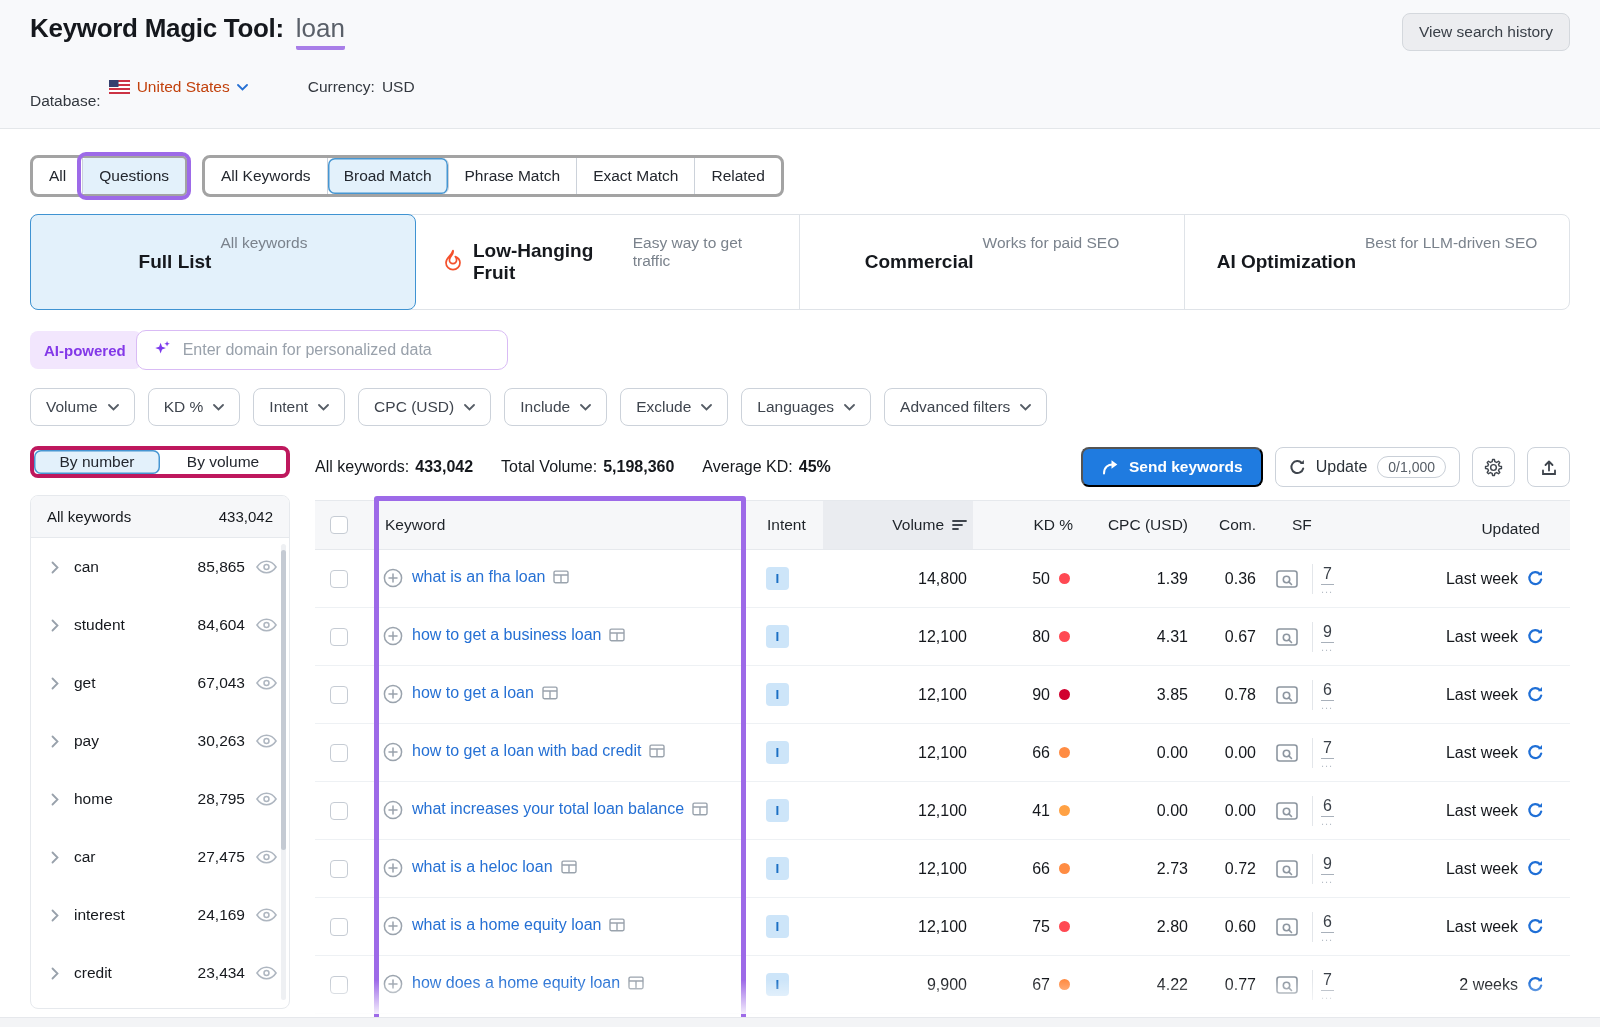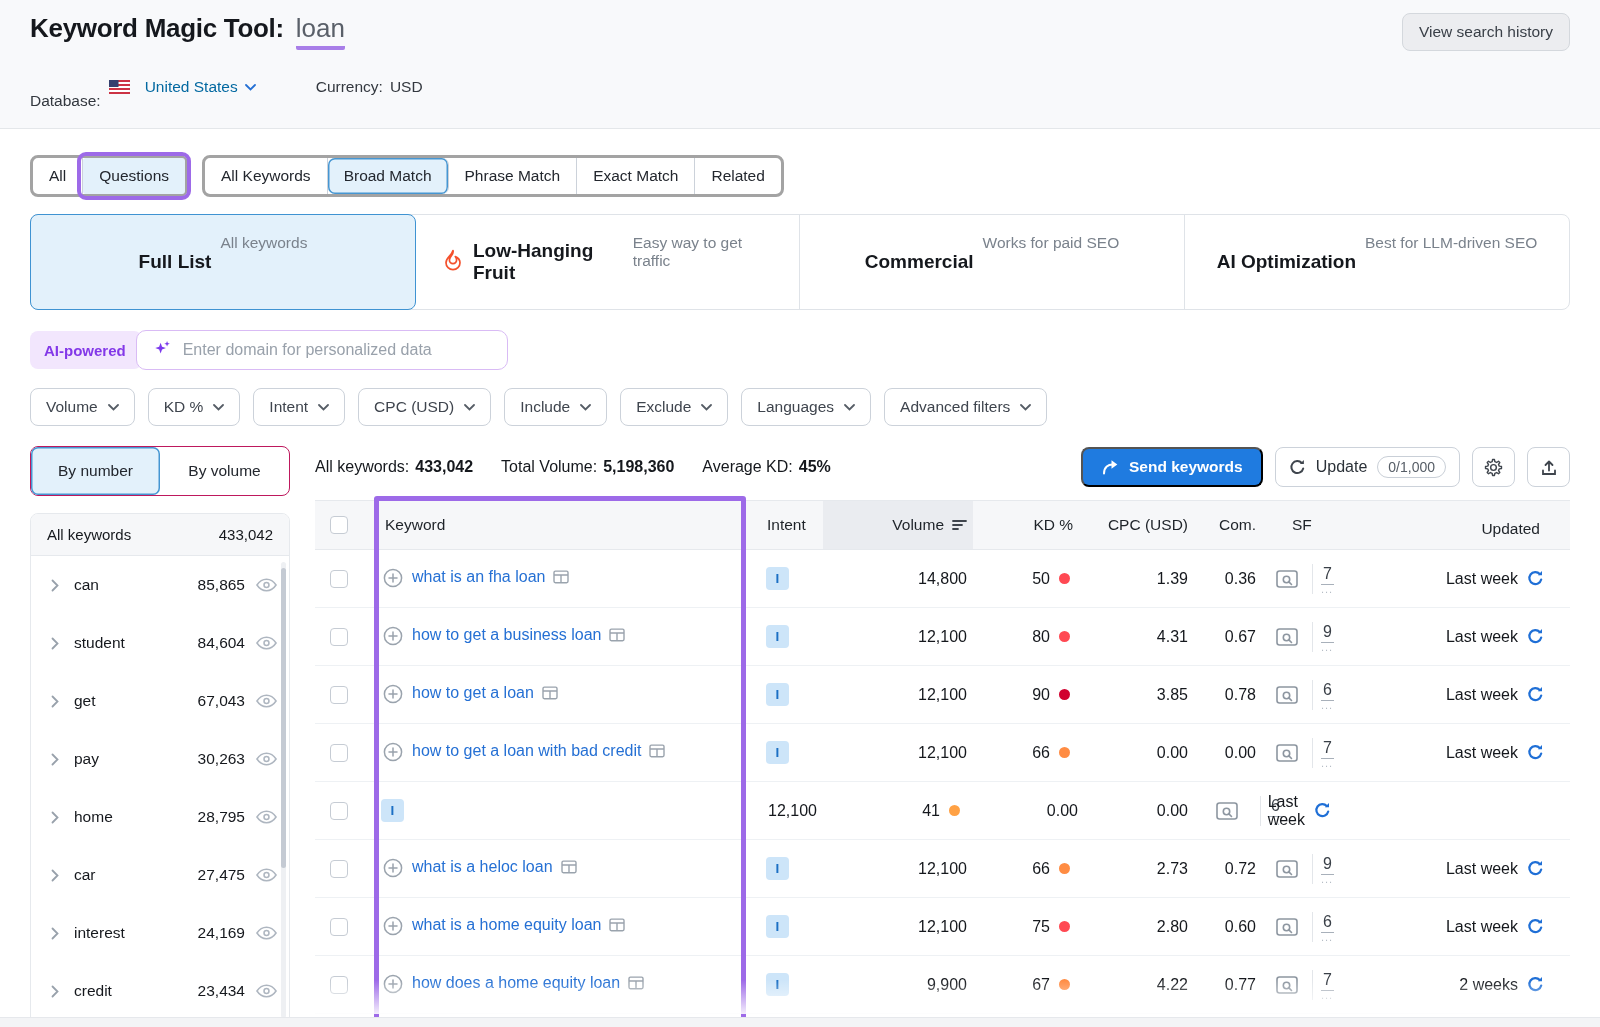--- a/index.html
+++ b/index.html
@@ -11,21 +11,21 @@
   .topbar { background:#f8f9fb; border-bottom:1px solid #e4e7ea; padding:13px 30px 18px; }
   .topbar-row1 { display:flex; justify-content:space-between; align-items:flex-start; }
   .title-wrap { display:flex; align-items:baseline; gap:12px; font-size:26px; }
   .page-title { font-weight:700; letter-spacing:-0.3px; }
   .query { color:#5a6069; border-bottom:4px solid #a87ee8; padding-bottom:2px; border-radius:2px; }
   .view-history { background:#ecedf0; border:1px solid #d4d8dd; border-radius:8px; padding:9px 16px;
                   font-size:15.5px; color:#393f47; cursor:pointer; }
   .topbar-row2 { margin-top:13px; display:flex; align-items:center; font-size:15.5px; color:#33383f; }
   .db-label { margin-right:8px;margin-top:28px; }
   .flag { margin-right:7px; display:inline-flex; }
-  .db-link { color:#0369a1; display:inline-flex; align-items:center; gap:7px; cursor:pointer;margin-left:8px; }
+  .db-link { color:#c2410c; display:inline-flex; align-items:center; gap:7px; cursor:pointer; }
   .currency-wrap { margin-left:60px; display:flex; gap:7px; }
 
   .content { padding:0 30px; }
 
   
   .tabs-row { margin-top:26px; display:flex; gap:14px; }
   .seg { display:inline-flex; border:3px solid #a3a3a3; border-radius:8px; background:#fff; }
   .seg-item { padding:9px 16px; font-size:15.5px; color:#23272e; border-right:1px solid #ccd2da; cursor:pointer; white-space:nowrap; }
   .seg-item:first-child { border-radius:7px 0 0 7px; }
   .seg-item:last-child { border-right:none; border-radius:0 7px 7px 0; }
@@ -52,21 +52,21 @@
   
   .filters { margin-top:18px; display:flex; gap:13px; }
   .filter-btn { display:flex; align-items:center; gap:10px; border:1px solid #ccd2da; border-radius:8px;
                 height:38px; padding:0 15px; font-size:15.5px; color:#3f454e; background:#fff; cursor:pointer; white-space:nowrap; }
 
   
   .main { margin-top:20px; display:flex; gap:25px; align-items:flex-start; }
 
   
   .sidebar { width:260px; flex:none; }
-  .side-toggle { display:flex; border:1px solid #be185d; border-radius:8px; height:50px; }
+  .side-toggle { display:flex; border:4px solid #be185d; border-radius:8px; height:32px; }
   .tg { flex:1; display:flex; align-items:center; justify-content:center; font-size:15.5px; color:#23272e; cursor:pointer; }
   .tg.active { background:#e3f1fb; box-shadow:inset 0 0 0 1.5px #4696d2; border-radius:7px; }
   .side-list { margin-top:17px; border:1px solid #e6e9ed; border-radius:8px; position:relative; background:#fff; padding-bottom:6px; }
   .side-all { display:flex; justify-content:space-between; align-items:center; height:42px; padding:0 16px;
               background:#f6f7f9; border-bottom:1px solid #e6e9ed; font-size:15px; border-radius:7px 7px 0 0; }
   .side-row { display:flex; align-items:center; height:58px; padding:0 12px 0 20px; font-size:15.5px; cursor:pointer; }
   .side-row .chev { margin-right:15px; display:inline-flex; }
   .side-row .term { flex:1; }
   .side-row .cnt { margin-right:11px; }
   .side-row .eye { display:inline-flex; cursor:pointer; }
@@ -682,20 +682,32 @@
                       <path d="M15 1v4.2h-4.2z" fill="#1f6fd6"></path>
                     </svg>
                   </span>
                 </div>
               </div>
 
               <div class="trow">
                 <div class="cell-cb">
                   <span class="checkbox"></span>
                 </div>
+                <div class="cell-kw">
+                  <span class="plus-ico">
+                    <svg width="20" height="20" viewBox="0 0 20 20">
+                      <circle cx="10" cy="10" r="8.6" fill="none" stroke="#9aa3ad" stroke-width="1.5"></circle>
+                      <path d="M10 6v8M6 10h8" stroke="#9aa3ad" stroke-width="1.5" stroke-linecap="round"></path>
+                    </svg>
+                  </span>
+                  <span class="kw-text"><span class="kw-link">what increases your total loan balance</span><span class="win-ico"><svg width="16" height="14" viewBox="0 0 17 15">
+                        <rect x="1" y="1.2" width="15" height="12.4" rx="1.5" fill="none" stroke="#9aa3ad" stroke-width="1.5"></rect>
+                        <path d="M1 5.3h15M8.5 5.3v8" stroke="#9aa3ad" stroke-width="1.5"></path>
+                      </svg></span></span>
+                </div>
                 <div class="cell-intent"><span class="intent-badge">I</span></div>
                 <div class="cell-vol">12,100</div>
                 <div class="cell-kd">
                   <span>41</span>
                   <span class="kd-dot" style="background: rgb(255, 161, 68);"></span>
                 </div>
                 <div class="cell-cpc">0.00</div>
                 <div class="cell-com">0.00</div>
                 <div class="cell-serp">
                   <span class="serp-ico">

